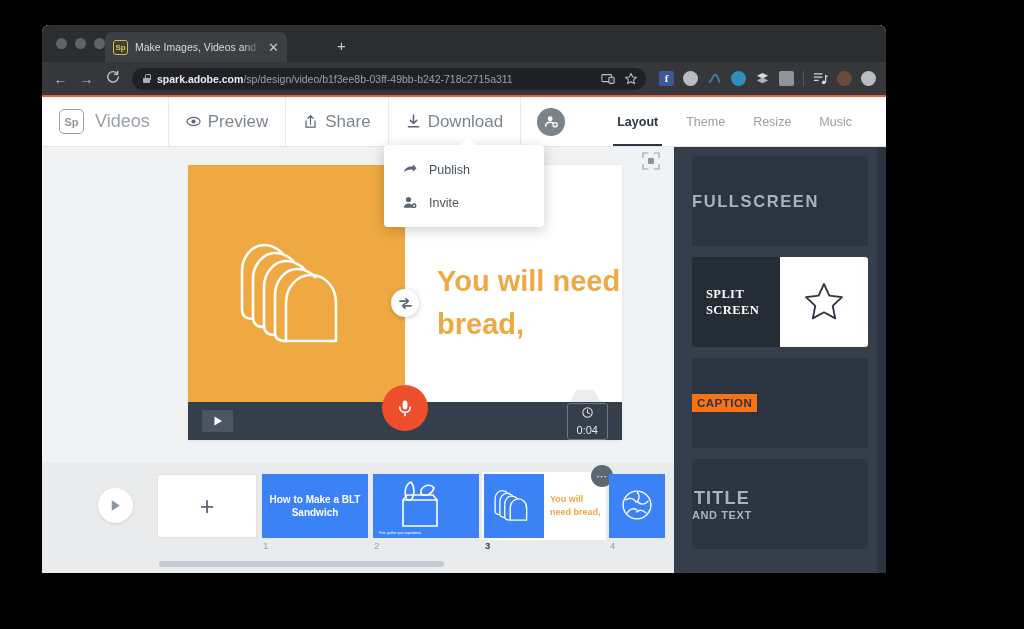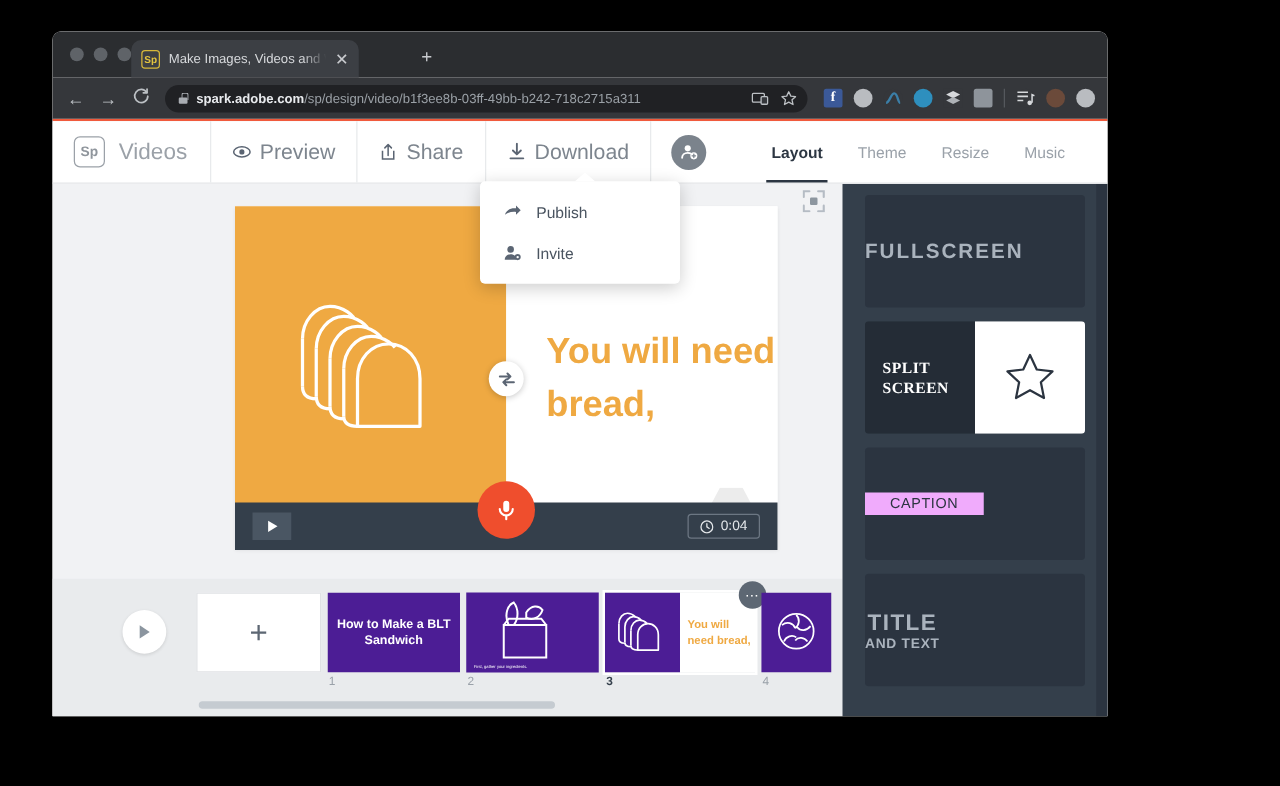--- a/index.html
+++ b/index.html
@@ -142,21 +142,21 @@
   .pb-play { width:31px; height:22px; background:#4a5663; display:flex;
              align-items:center; justify-content:center; }
   .pb-mic {
     position:absolute; left:50%; top:-17px; transform:translateX(-50%);
     width:46px; height:46px; border-radius:50%; background:#ef4e2d;
     display:flex; align-items:center; justify-content:center;
   }
   .pb-time {
     margin-left:auto; border:1px solid #6c7783; border-radius:3px;
     color:#e4e7ea; font-size:11px; padding:3px 9px; display:flex;
-    align-items:center; gap:6px;
+    align-items:center; gap:6px;flex-direction:column;
   }
 
   
   .timeline {
     position:absolute; left:0; right:0; bottom:0; height:110px;
     background:#e9ebed;
   }
   .tl-play {
     position:absolute; left:56px; top:25px; width:35px; height:35px;
     border-radius:50%; background:#fff; display:flex; align-items:center;
@@ -165,21 +165,21 @@
   .tl-track { position:absolute; left:115px; right:0; top:11px; height:78px;
               display:flex; gap:5px; align-items:flex-start; }
   .slot { position:relative; flex:none; }
   .slot .thumb { height:64px; display:flex; overflow:hidden; }
   .slot .num { position:absolute; left:1px; top:66px; font-size:9.5px; color:#9aa1a9; }
   .slot.sel .num { color:#343f4b; font-weight:bold; }
   .slot.sel .thumb { outline:2px solid #fff; }
   .addslot { width:100px; background:#fff; border:1px solid #e0e2e5;
              display:flex; align-items:center; justify-content:center;
              color:#5d6773; font-size:25px; font-weight:300; height:64px; }
-  .th-orange { background:#4c1d95; }
+  .th-orange { background:#3b82f6; }
   .th-text { color:#fff; font-weight:bold; font-size:10px; line-height:1.35;
              text-align:center; display:flex; align-items:center;
              justify-content:center; padding:0 6px; }
   .badge-more {
     position:absolute; right:-9px; top:-9px; width:22px; height:22px;
     border-radius:50%; background:#5d6773; color:#fff; font-size:11px;
     display:flex; align-items:center; justify-content:center; letter-spacing:1px;
   }
   .scrollbar-track { position:absolute; left:0; right:0; bottom:3px; height:9px; }
   .scrollbar-thumb { position:absolute; left:117px; width:285px; height:6px;
@@ -191,22 +191,22 @@
     width:176px; margin:0 auto 11px auto; height:90px; background:#2b3440;
     border-radius:3px; display:flex; align-items:center; justify-content:flex-start;
     position:relative; overflow:hidden;
   }
   .lay-label { color:#aab3bd; font-size:16.5px; letter-spacing:1.6px; font-weight:bold; }
   .split-l { width:50%; height:100%; background:#242c36; display:flex; align-items:center;
              padding-left:14px;font-family:Liberation Serif, serif; }
   .split-l span { color:#fff; font-size:12.5px; font-weight:bold; line-height:1.3; letter-spacing:.4px; }
   .split-r { width:50%; height:100%; background:#fff; display:flex;
              align-items:center; justify-content:center; }
-  .capbox { background:#f0abfc; color:#2b3440; font-size:11.5px; font-weight:normal;
-            padding:3px 20px; letter-spacing:.5px; }
+  .capbox { background:#f97316; color:#2b3440; font-size:11.5px; font-weight:bold;
+            padding:3px 5px; letter-spacing:.5px; }
   .titlebox { text-align:center; }
   .titlebox .l1 { color:#aab3bd; font-size:18px; font-weight:bold; letter-spacing:1.2px; }
   .titlebox .l2 { color:#aab3bd; font-size:11px; font-weight:bold; letter-spacing:.6px; }
   .rs-scroll { position:absolute; right:3px; top:40px; width:4px; height:230px;
                background:#8a939d; border-radius:2px; }
   .rs-edge { position:absolute; right:0; top:0; bottom:0; width:9px; background:#2b3440; }
 </style>
 </head>
 <body>
 

